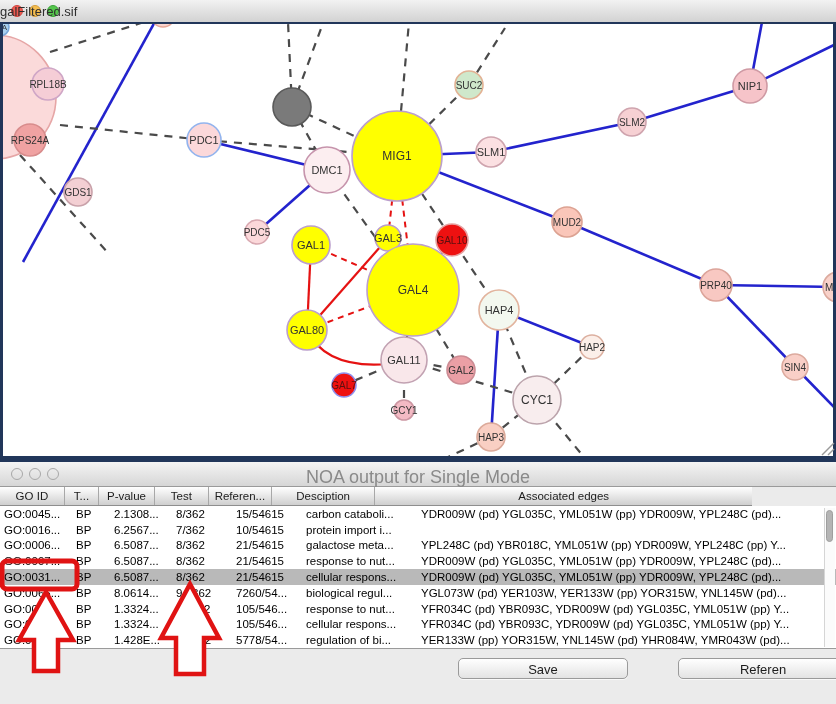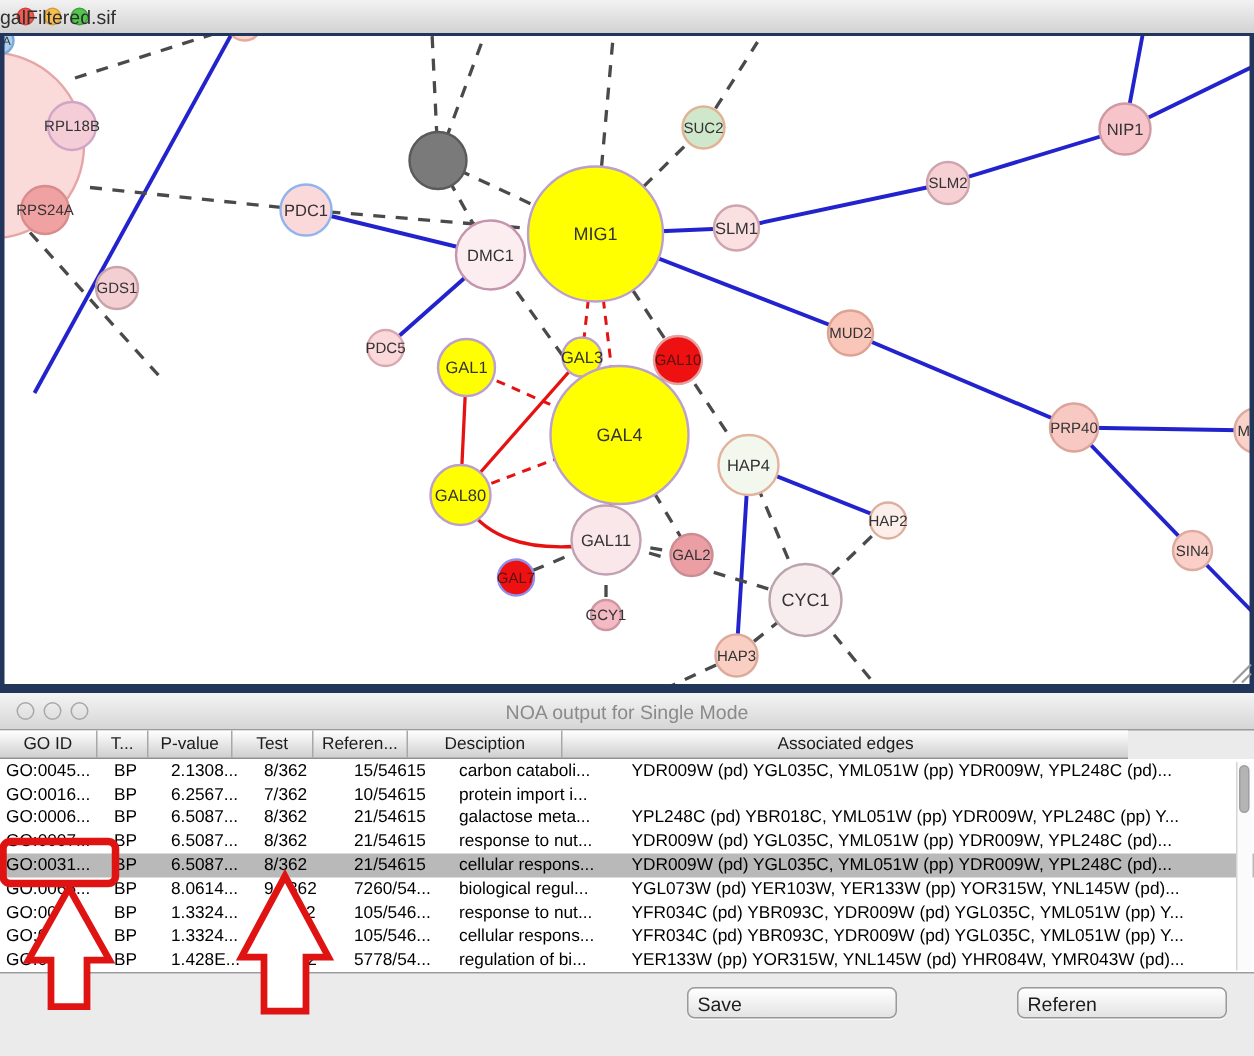--- a/index.html
+++ b/index.html
@@ -13,39 +13,39 @@
   .tl.yellow{left:29px;background:#f6be4f;border:1px solid #d49d3b;}
   .tl.green{left:47px;background:#55c64c;border:1px solid #3da23b;}
   .wtitle{position:absolute;left:0;right:0;top:4px;text-align:left;font-size:13px;color:#2e2e2e;}
   #canvas{position:absolute;left:0;top:22px;width:836px;height:440px;background:#fff;overflow:hidden;}
   
   #botwin{position:absolute;left:0;top:462px;width:836px;height:242px;background:#ebebeb;}
   .titlebar2{position:absolute;left:0;top:0;width:836px;height:24px;
     background:linear-gradient(#f4f4f4,#d6d6d6);border-bottom:1px solid #9a9a9a;}
   .tl2{position:absolute;top:6px;width:12px;height:12px;border-radius:50%;
     background:transparent;border:1px solid #a8a8a8;box-sizing:border-box;}
-  .wtitle2{position:absolute;left:0;right:0;top:5px;text-align:center;font-size:13px;color:#8a8a8a;}
+  .wtitle2{position:absolute;left:0;right:0;top:5px;text-align:center;font-size:18px;color:#8a8a8a;}
   #thead{position:absolute;left:0;top:25px;width:752px;height:19px;display:flex;
     background:linear-gradient(#ffffff,#cfcfcf);border-bottom:1px solid #8e8e8e;box-sizing:border-box;}
   .hcell{height:100%;box-sizing:border-box;border-right:1px solid #a8a8a8;
     font-size:11.5px;color:#1c1c1c;text-align:center;line-height:18px;overflow:hidden;white-space:nowrap;}
   .hcell:last-child{border-right:none;}
   #tbody{position:absolute;left:0;top:44px;width:836px;height:143px;background:#ffffff;
     border-bottom:1px solid #9a9a9a;box-sizing:border-box;overflow:hidden;}
   .trow{display:flex;height:15.8px;align-items:center;}
   .trow.sel{background:#b9b9b9;}
   .tcell{box-sizing:border-box;padding-left:4px;font-size:11.5px;color:#000;
     white-space:nowrap;overflow:hidden;}
   #vscroll{position:absolute;right:1px;top:46px;width:10px;height:139px;background:#fbfbfb;
     border-left:1px solid #d5d5d5;}
   #vthumb{position:absolute;left:1px;top:2px;width:7px;height:32px;border-radius:4px;
     background:#b4b4b4;border:1px solid #9e9e9e;box-sizing:border-box;}
-  .macbtn{position:absolute;top:196px;width:140px;height:21px;border-radius:5px;
+  .macbtn{position:absolute;top:196px;width:170px;height:21px;border-radius:5px;
     border:1px solid #9a9a9a;background:linear-gradient(#ffffff,#e3e3e3);
-    font-family:"Liberation Sans",sans-serif;font-size:13px;color:#1c1c1c;text-align:left;line-height:19px;
+    font-family:"Liberation Sans",sans-serif;font-size:13px;color:#1c1c1c;text-align:center;line-height:19px;
     box-shadow:0 1px 0 rgba(255,255,255,.7);}
   #savebtn{left:458px;}
   #cancelbtn{left:678px;}
   #anno{position:absolute;left:0;top:0;width:836px;height:704px;pointer-events:none;}
 </style>
 </head>
 <body>
 
 <div id="root">
 

